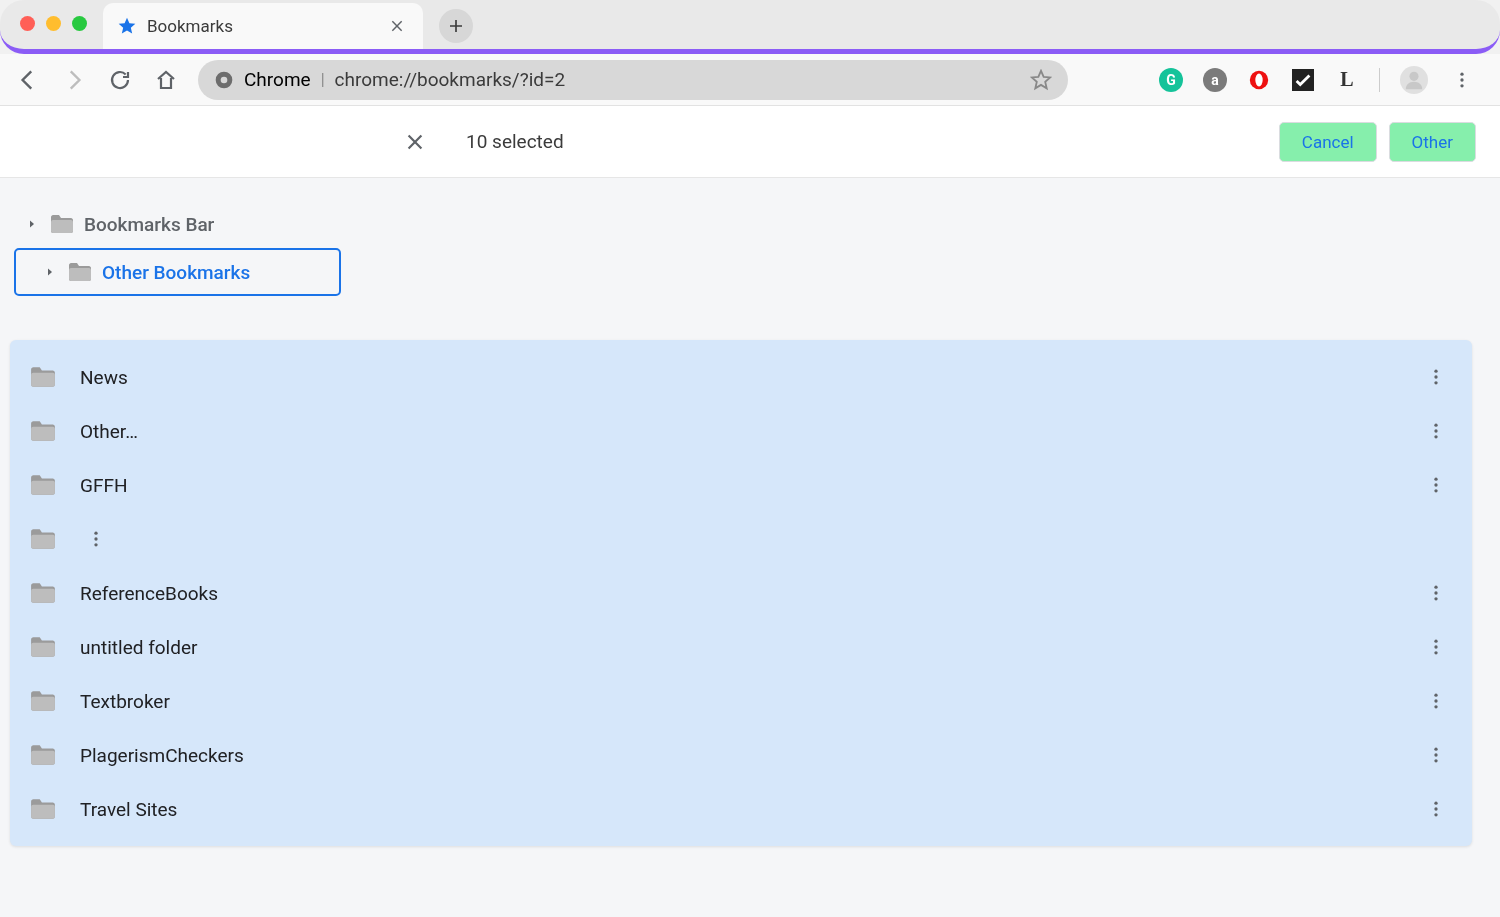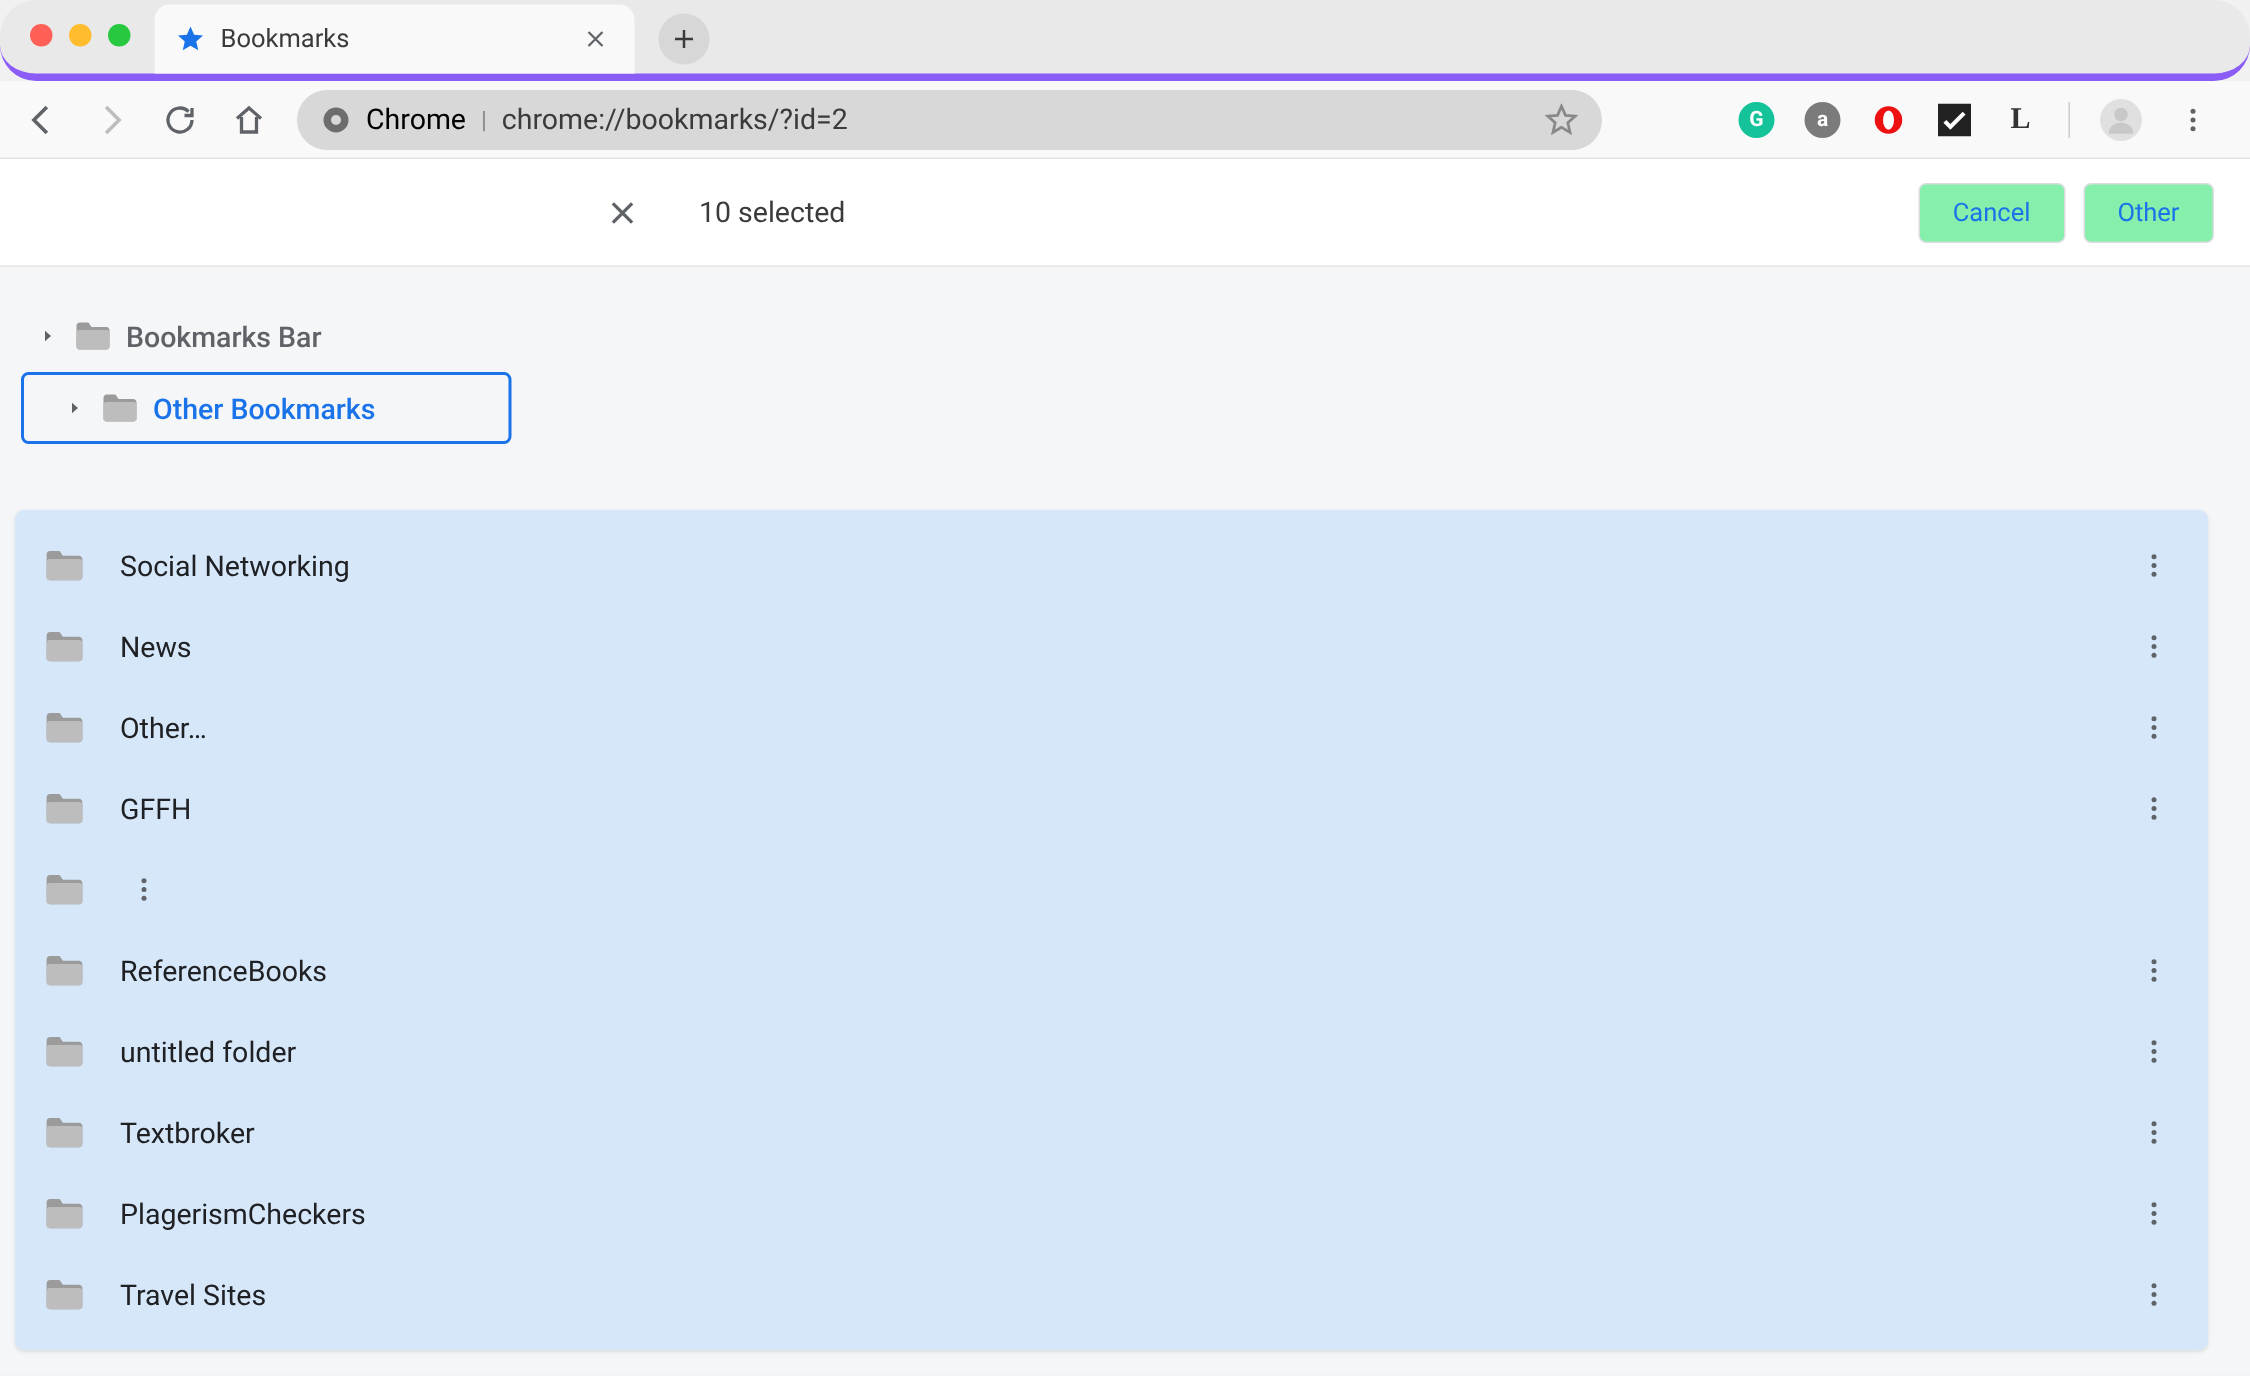--- a/index.html
+++ b/index.html
@@ -201,36 +201,20 @@
             <rect x="1" y="6" width="22" height="13" rx="2" fill="#bdbdbd"></rect>
           </svg>
       </span>
       <span class="lbl">Other Bookmarks</span>
     </div>
   </div>
 
   <div class="content">
     <div class="card" id="bookmark-card">
 
-    <div class="row">
-          <span class="fldr-ico">
-            <svg viewBox="0 0 24 20" width="26" height="22">
-              <path d="M1 3c0-1 1-2 2-2h6l2 3h10c1 0 2 1 2 2v11c0 1-1 2-2 2H3c-1 0-2-1-2-2z" fill="#9b9b9b"></path>
-              <rect x="1" y="6" width="22" height="13" rx="2" fill="#bdbdbd"></rect>
-            </svg>
-          </span>
-          <span class="name">Social Networking</span>
-          <span class="more">
-            <svg viewBox="0 0 24 24" width="20" height="20" fill="#5f6368">
-              <circle cx="12" cy="5" r="2"></circle>
-              <circle cx="12" cy="12" r="2"></circle>
-              <circle cx="12" cy="19" r="2"></circle>
-            </svg>
-          </span>
-        </div>
         <div class="row">
           <span class="fldr-ico">
             <svg viewBox="0 0 24 20" width="26" height="22">
               <path d="M1 3c0-1 1-2 2-2h6l2 3h10c1 0 2 1 2 2v11c0 1-1 2-2 2H3c-1 0-2-1-2-2z" fill="#9b9b9b"></path>
               <rect x="1" y="6" width="22" height="13" rx="2" fill="#bdbdbd"></rect>
             </svg>
           </span>
           <span class="name">News</span>
           <span class="more">
             <svg viewBox="0 0 24 24" width="20" height="20" fill="#5f6368">

